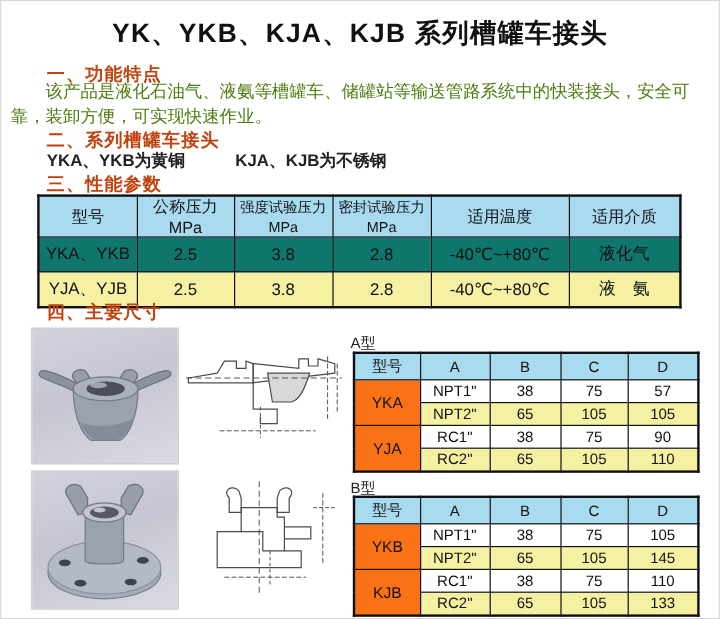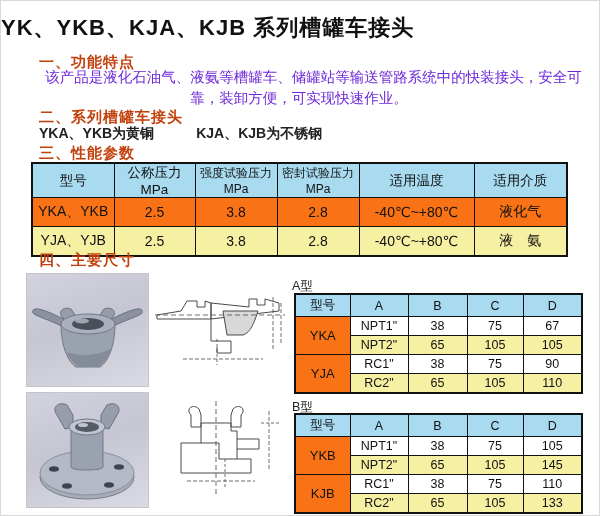--- a/index.html
+++ b/index.html
@@ -2,43 +2,43 @@
 <html><head>
 <meta charset="utf-8">
 <style>
   html,body{margin:0;padding:0;background:#fff;}
   .page{
     position:relative;width:600px;height:516px;background:#ffffff;
     font-family:"Liberation Sans","DejaVu Sans",sans-serif;color:#1c1c1c;
     border:1px solid #d9d9d9;box-sizing:border-box;overflow:hidden;
   }
   .title{
-    position:absolute;top:12px;left:0;width:100%;text-align:left;
+    position:absolute;top:12px;left:0;width:100%;text-align:center;
     font-size:22px;font-weight:bold;color:#111;margin:0;letter-spacing:1px;
   }
   .sec-heading{
     position:absolute;left:38px;font-size:15px;font-weight:bold;color:#c2410c;
     letter-spacing:1px;
   }
   .body-text{
     position:absolute;left:8px;right:10px;top:66px;margin:0;
-    font-size:14.5px;line-height:21px;text-indent:2em;color:#6d28d9;text-align:center;
+    font-size:14.5px;line-height:21px;text-indent:2em;color:#4d7c0f;
   }
   .materials{position:absolute;left:38px;top:124px;font-size:14px;color:#222;font-weight:bold;}
   .materials .gap{display:inline-block;width:42px;}
   table{border-collapse:collapse;table-layout:fixed;}
   
   .perf{position:absolute;left:30px;top:161px;width:537px;}
   .perf th,.perf td{
     border:1px solid #111;text-align:center;vertical-align:middle;
     font-weight:normal;padding:0;color:#111;
   }
   .perf th{background:#a8daf0;height:30px;font-size:13.5px;}
   .perf th.small{font-size:12px;}
-  .perf td{height:28px;font-size:14px;background:#f97316;}
+  .perf td{height:28px;font-size:14px;background:#0f766e;}
   .perf tr.yellow td{background:#f6f0a2;}
   .perf{border:2px solid #111;}
   
   .dim{position:absolute;width:287px;border:2px solid #111;}
   .dim th,.dim td{
     border:1px solid #111;text-align:center;vertical-align:middle;
     font-weight:normal;padding:0;color:#111;font-size:12.5px;
   }
   .dim th{background:#a8daf0;height:21px;}
   .dim td{height:18px;background:#fff;}
@@ -152,21 +152,21 @@
       <th>A</th>
       <th>B</th>
       <th>C</th>
       <th>D</th>
     </tr>
     <tr>
       <td class="model" rowspan="2">YKA</td>
       <td>NPT1"</td>
       <td>38</td>
       <td>75</td>
-      <td>67</td>
+      <td>57</td>
     </tr>
     <tr>
       <td class="ycell">NPT2"</td>
       <td class="ycell">65</td>
       <td class="ycell">105</td>
       <td class="ycell">105</td>
     </tr>
     <tr>
       <td class="model" rowspan="2">YJA</td>
       <td>RC1"</td>

